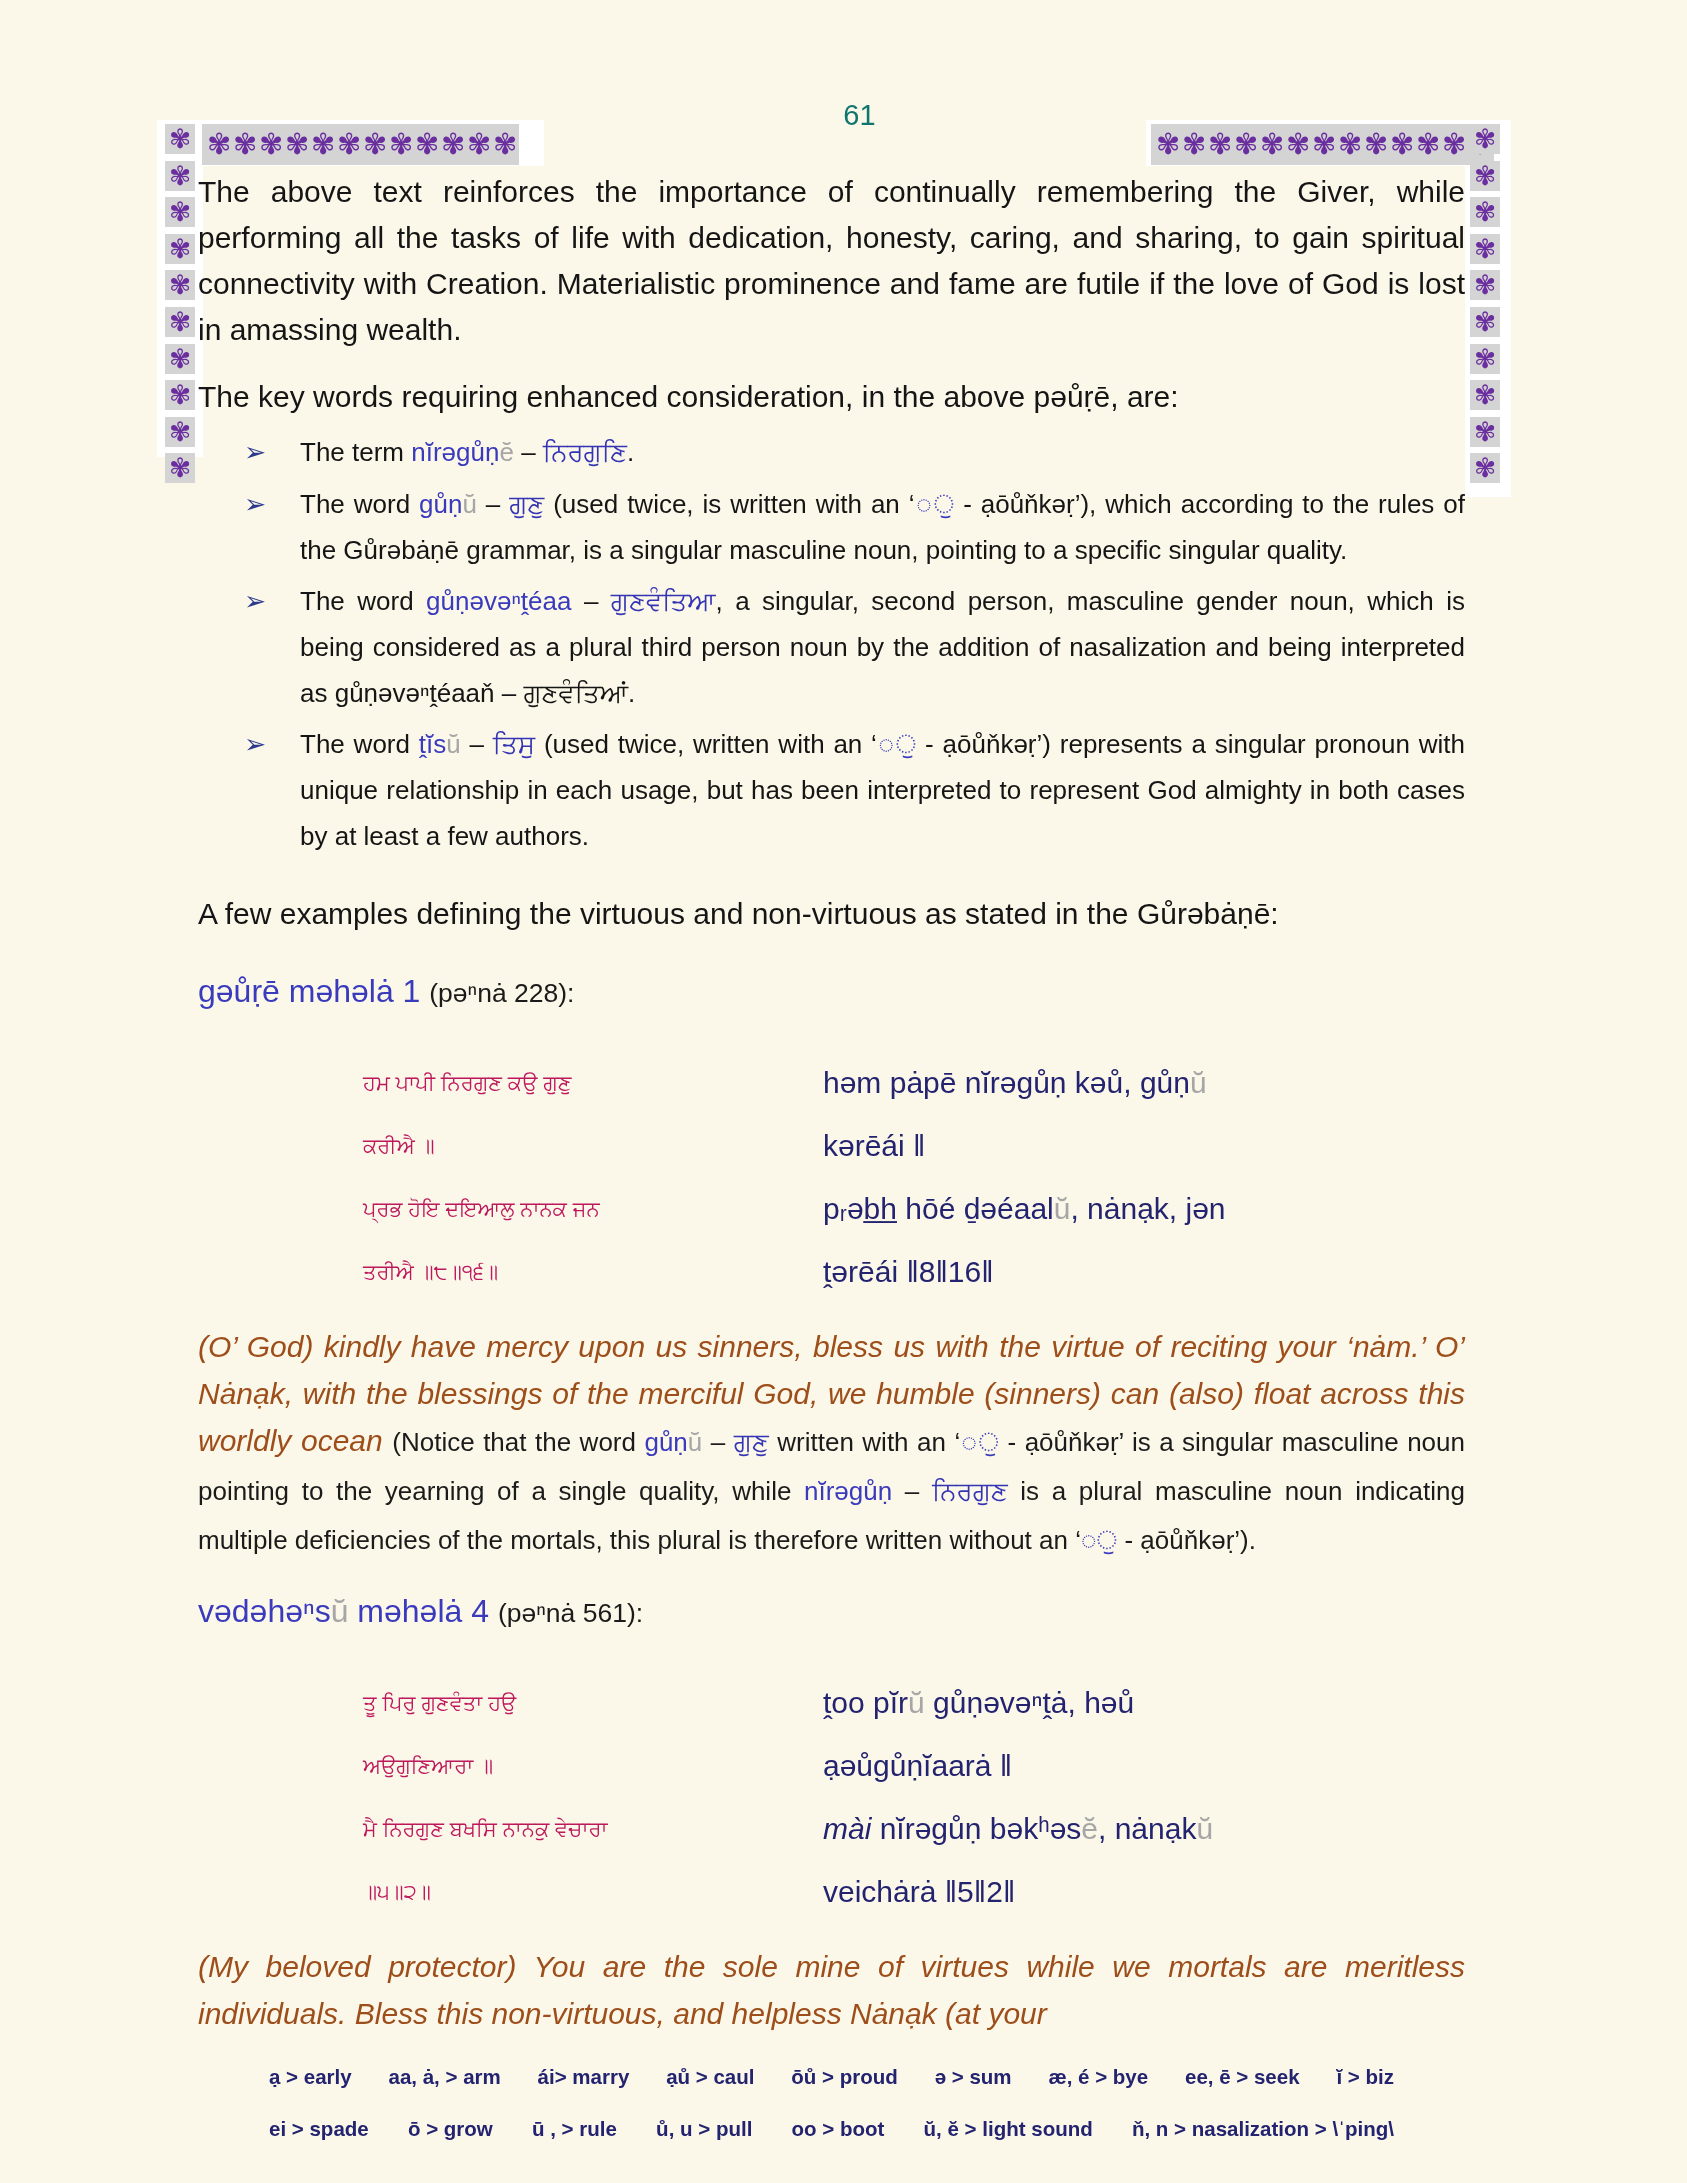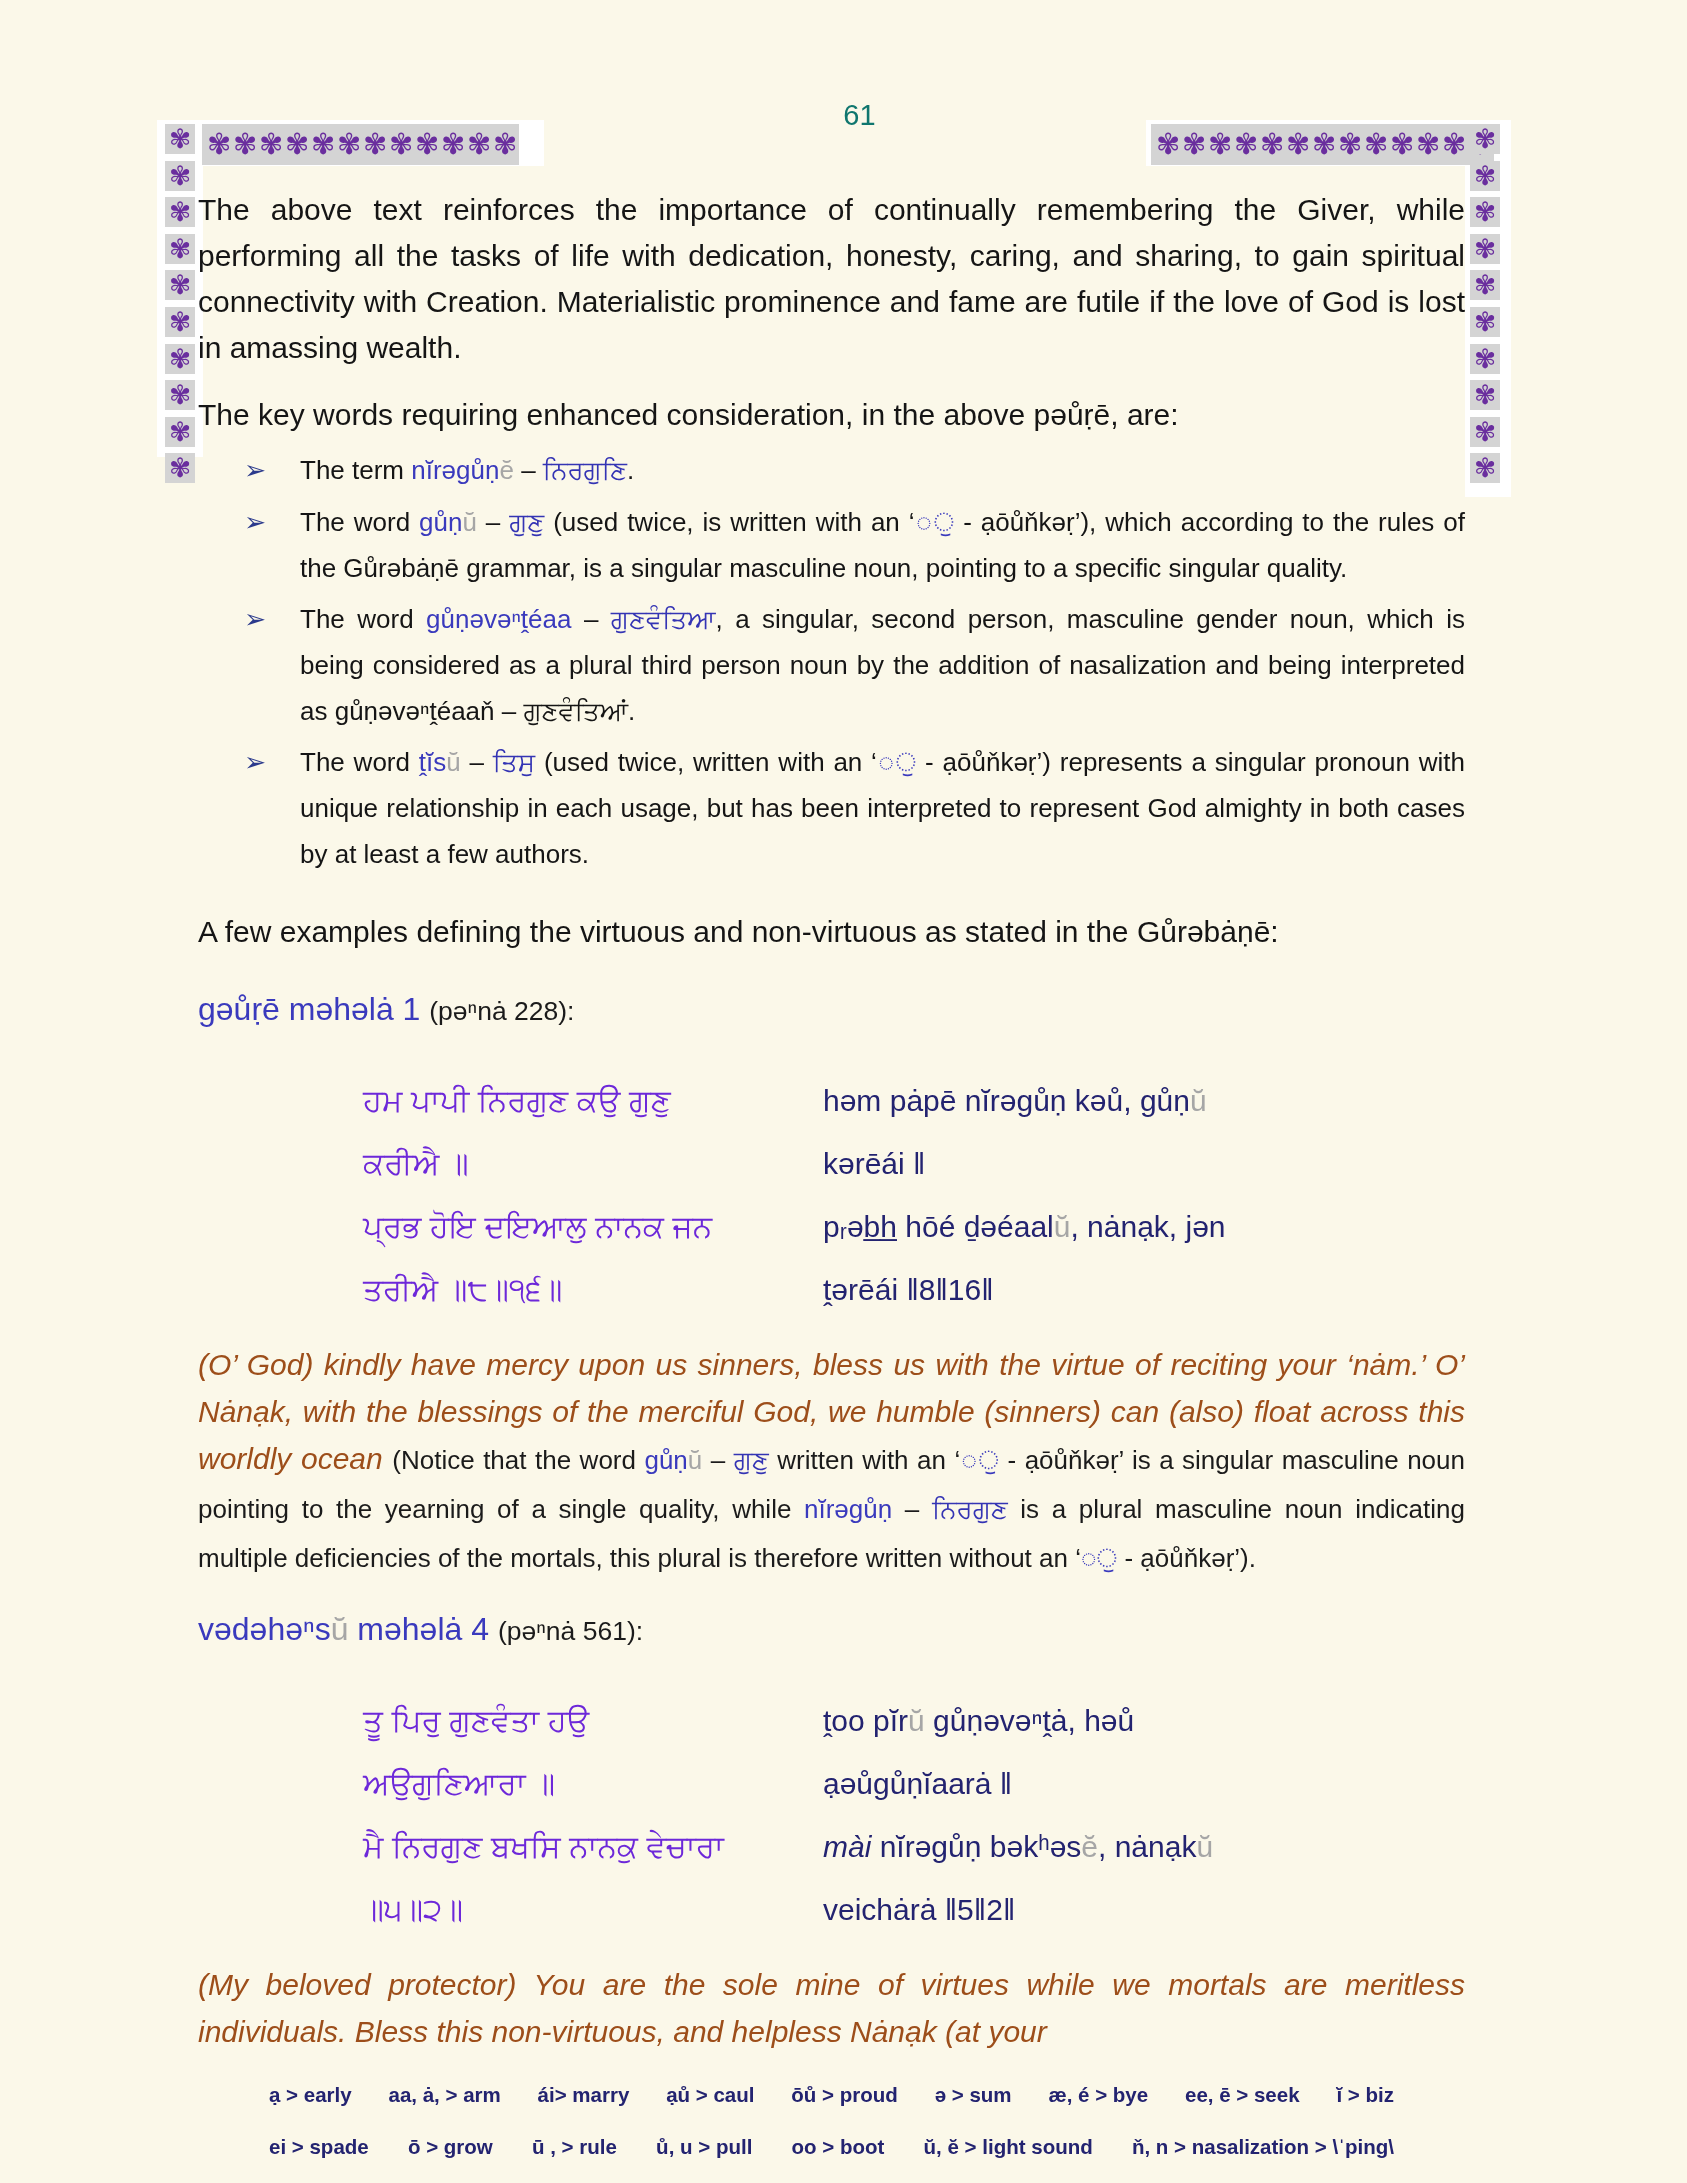--- a/index.html
+++ b/index.html
@@ -12,30 +12,30 @@
     font-size:29px;color:#0f766e;}
   
   .corner-bg{position:absolute;background:#ffffff;}
   .flower-row{position:absolute;display:flex;align-items:center;background:#D4D4D4;
     padding:1.3px 2.6px;letter-spacing:-3.3px;}
   .flower-row .flower{font-size:29px;color:#6A2E9E;width:26px;text-align:center;line-height:38px;}
   .flower-col{position:absolute;display:flex;flex-direction:column;gap:6.6px;}
   .flower-col .flower{width:30px;height:30px;background:#D4D4D4;color:#6A2E9E;
     font-size:26.5px;line-height:30px;text-align:center;}
   
-  .content{position:absolute;left:198px;top:187px;width:1267px;}
+  .content{position:absolute;left:198px;top:169px;width:1267px;}
   .para{font-size:30px;line-height:46px;text-align:justify;margin:0 0 21px 0;}
   .bullets{margin:9.3px 0 0 0;padding:0;list-style:none;}
   .bullets li{display:flex;align-items:flex-start;margin:0 0 5.3px 0;}
   .arrow{flex:0 0 56px;margin-left:46px;color:#2B3A8C;font-size:26.5px;line-height:46px;}
   .bullet-text{flex:1;font-size:26px;line-height:46px;text-align:justify;}
   .examples-intro{margin-top:32px;}
   .verse-heading{font-size:32px;line-height:40px;margin:34px 0 0 0;font-weight:normal;}
   .verse{display:grid;grid-template-columns:460px 1fr;margin:38px 0 0 165px;}
-  .gm-line{font-size:31px;line-height:63px;color:#6d28d9;}
+  .gm-line{font-size:21px;line-height:63px;color:#be185d;}
   .tr-line{font-size:30px;line-height:63px;color:#232370;}
   .translation{font-size:30px;line-height:47px;text-align:justify;margin:20px 0 0 0;}
   .translation2{color:#9D4E1A;font-style:italic;}
   
   .r-b{color:#151515;}
   .r-blue{color:#3A3ABD;}
   .r-gray{color:#A6A6A6;}
   .r-gm{color:#3434B4;}
   .r-nv{color:#232370;}
   .r-nvi{color:#232370;font-style:italic;}

